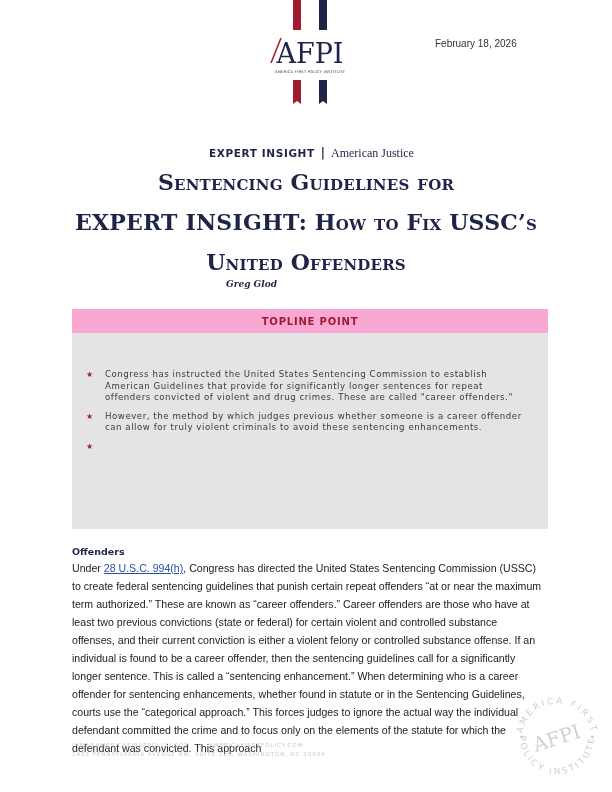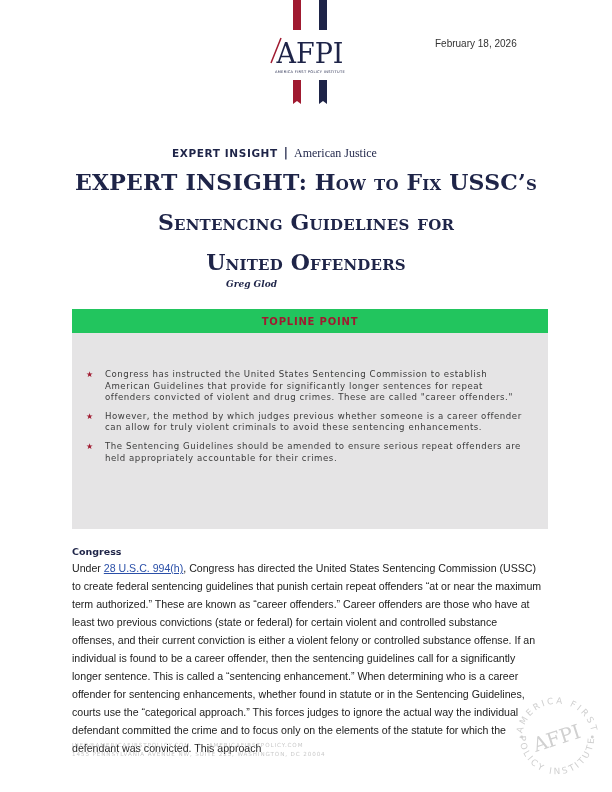--- a/index.html
+++ b/index.html
@@ -7,38 +7,38 @@
     width: 612px; height: 792px; position: relative; overflow: hidden;
     background: #ffffff; font-family: "Liberation Serif", serif; color: #1f1f1f;
   }
   .logo { position: absolute; left: 262px; top: 0; width: 96px; height: 108px; }
   .date {
     position: absolute; left: 435px; top: 38px;
     font-family: "Liberation Sans", sans-serif; font-size: 10px; color: #333;
   }
   .kicker {
     position: absolute; left: 0; width: 549px; top: 146px; text-align: center;
-    font-size: 11.5px; color: #1e2448;
+    font-size: 11.5px; color: #1e2448; padding-left: 37px;
   }
   .kicker .k1 { font-family: "DejaVu Sans", sans-serif; font-weight: bold; font-size: 10.5px; letter-spacing: 0.6px; }
   .kicker .sep { font-family: "DejaVu Sans", sans-serif; font-weight: bold; margin: 0 6px; }
   .kicker .k2 { font-family: "Liberation Serif", serif; font-size: 12px; }
   .title {
     position: absolute; left: 40px; width: 532px; top: 162px; text-align: center;
     font-family: "DejaVu Serif", serif; font-weight: bold; color: #1e2448;
     font-size: 22px; line-height: 40px; font-variant: small-caps; letter-spacing: 0.2px;
   }
   .author {
     position: absolute; left: 0; width: 503px; top: 279px; text-align: center;
     font-family: "DejaVu Serif", serif; font-style: italic; font-weight: bold;
     font-size: 9px; color: #1e2448;
   }
   .topline-header {
     position: absolute; left: 72px; top: 309px; width: 476px; height: 24px;
-    background: #22c55e; text-align: center; line-height: 25px;
+    background: #f9a8d4; text-align: center; line-height: 25px;
     font-family: "DejaVu Sans", sans-serif; font-weight: bold; font-size: 10px;
     letter-spacing: 0.8px; color: #a01a30;
   }
   .topline-body {
     position: absolute; left: 72px; top: 333px; width: 476px; height: 196px;
     background: #e5e4e5;
   }
   .bullets { position: absolute; left: 14px; top: 36px; width: 445px; margin: 0; padding: 0; list-style: none; }
   .bullets li {
     position: relative; padding-left: 19px; margin-bottom: 7px;
@@ -75,37 +75,37 @@
   <polygon points="57,80 65,80 65,104 61,101 57,104" fill="#1e2448"></polygon>
 </svg>
 
 <div class="date">February 18, 2026</div>
 
 <div class="kicker">
   <span class="k1">EXPERT INSIGHT</span><span class="sep">|</span><span class="k2">American Justice</span>
 </div>
 
 <div class="title">
+  <div>Sentencing Guidelines for</div>
   <div>EXPERT INSIGHT: How to Fix USSC’s</div>
-  <div>Sentencing Guidelines for</div>
   <div>United Offenders</div>
 </div>
 
 <div class="author">Greg Glod</div>
 
 <div class="topline-header">TOPLINE POINT</div>
 <div class="topline-body">
   <ul class="bullets">
     <li><span class="star">★</span><span>Congress has instructed the United States Sentencing Commission to establish American Guidelines that provide for significantly longer sentences for repeat offenders convicted of violent and drug crimes. These are called "career offenders."</span></li>
     <li><span class="star">★</span><span>However, the method by which judges previous whether someone is a career offender can allow for truly violent criminals to avoid these sentencing enhancements.</span></li>
-    <li><span class="star">★</span><span>The Sentencing Guidelines should be amended to ensure serious repeat offenders are held appropriately accountable for their crimes.</span></li>
+    <li><span class="star">★</span></li>
   </ul>
 </div>
 
-<div class="overview-h">Congress</div>
+<div class="overview-h">Offenders</div>
 <div class="para"><span>Under </span><a>28 U.S.C. 994(h)</a><span>, Congress has directed the United States Sentencing Commission (USSC) to create federal sentencing guidelines that punish certain repeat offenders “at or near the maximum term authorized.” These are known as “career offenders.” Career offenders are those who have at least two previous convictions (state or federal) for certain violent and controlled substance offenses, and their current conviction is either a violent felony or controlled substance offense. If an individual is found to be a career offender, then the sentencing guidelines call for a significantly longer sentence. This is called a “sentencing enhancement.” When determining who is a career offender for sentencing enhancements, whether found in statute or in the Sentencing Guidelines, courts use the “categorical approach.” This forces judges to ignore the actual way the individual defendant committed the crime and to focus only on the elements of the statute for which the defendant was convicted. This approach</span></div>
 
 <div class="footer">
   <div><span>INFO@AMERICAFIRSTPOLICY.COM</span><span style="margin:0 8px;">|</span><span>AMERICAFIRSTPOLICY.COM</span></div>
   <div>1455 PENNSYLVANIA AVENUE NW, SUITE 225, WASHINGTON, DC 20004</div>
 </div>
 
 <svg class="seal" viewBox="0 0 100 100">
   <defs>
     <path id="arcTop" d="M 14 52 A 36 36 0 0 1 86 52"></path>

